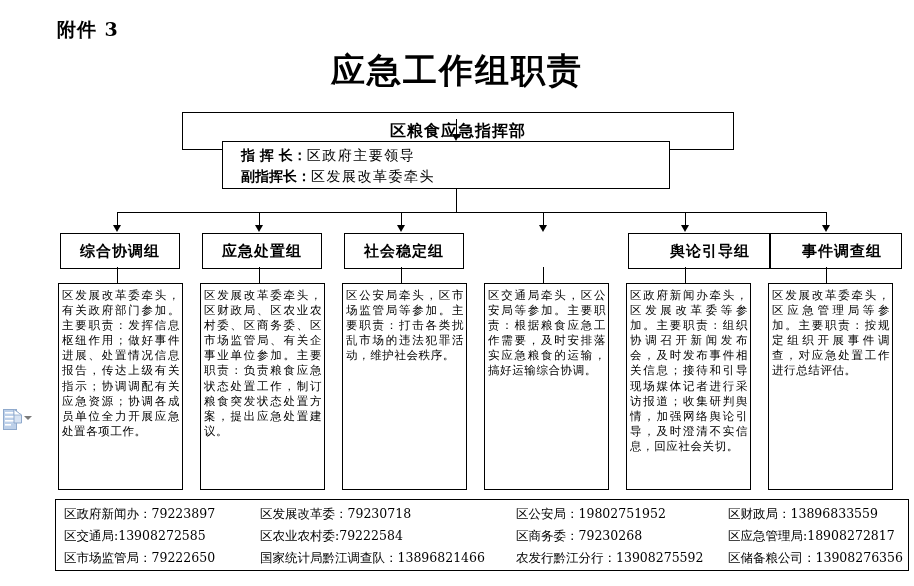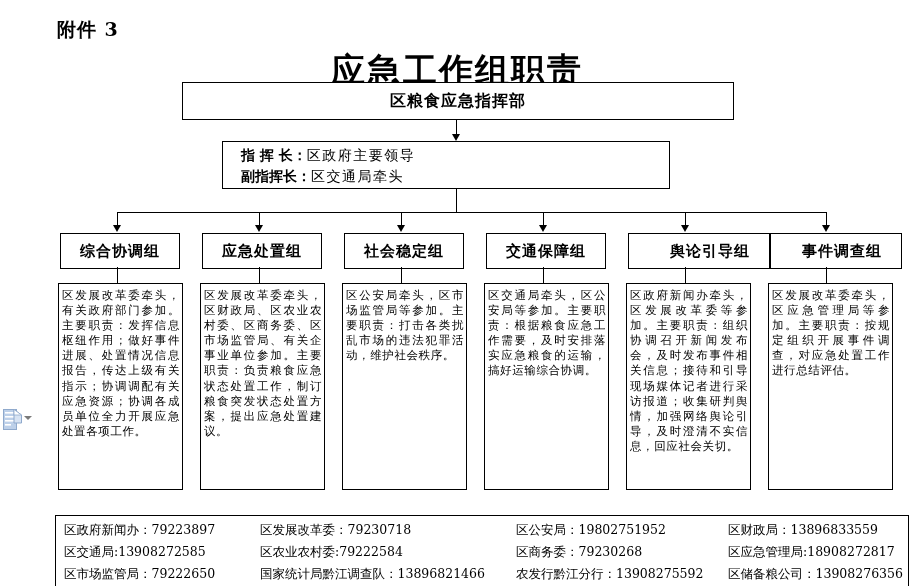--- a/index.html
+++ b/index.html
@@ -45,21 +45,21 @@
   #title{
     left:0;top:48px;width:914px;
     text-align:center;
     font-family:"DejaVu Serif","Liberation Serif",serif;
     font-size:34px;font-weight:700;
     letter-spacing:2px;
   }
 
   
   #hq{
-    left:182px;top:82px;width:552px;height:38px;
+    left:182px;top:112px;width:552px;height:38px;
     display:flex;align-items:center;justify-content:center;
   }
   #hq .txt{
     font-family:"DejaVu Serif","Liberation Serif",serif;
     font-size:16px;font-weight:700;letter-spacing:1px;
   }
 
   
   #leaders{
     left:222px;top:141px;width:448px;height:48px;
@@ -102,21 +102,20 @@
     word-break:break-all;
     display:block;
   }
 
   
   #contacts{
     left:55px;top:499px;width:854px;height:72px;
     border:1px solid #000;
     box-sizing:border-box;
     padding:3px 0 16px 0;
-    margin-top:16px;
   }
   .c-row{
     display:flex;
     height:22px;
     align-items:center;
     font-family:"DejaVu Serif","Liberation Serif",serif;
     font-size:12.5px;
     white-space:nowrap;
   }
   .c-cell{box-sizing:border-box;padding-left:8px;}
@@ -152,21 +151,21 @@
   </div>
 
   <div class="vline" style="left:456px;top:119px;height:17px;"></div>
   <div class="arrow" style="left:452px;top:134px;"></div>
 
   <div class="box" id="leaders">
     <div class="leader-row">
       <span class="role">指 挥 长：</span><span class="who">区政府主要领导</span>
     </div>
     <div class="leader-row">
-      <span class="role">副指挥长：</span><span class="who">区交通局牵头</span>
+      <span class="role">副指挥长：</span><span class="who">区发展改革委牵头</span>
     </div>
   </div>
 
   <div class="vline" style="left:456px;top:189px;height:23px;"></div>
 
   <div class="hline" style="left:117px;top:212px;width:709px;"></div>
 
   <div class="vline" style="left:117px;top:212px;height:14px;"></div>
   <div class="arrow" style="left:113px;top:225px;"></div>
   <div class="vline" style="left:259px;top:212px;height:14px;"></div>
@@ -182,23 +181,20 @@
 
   <div class="group-head abs" style="left:60px;text-align:center;">
     <span class="gh-txt">综合协调组</span>
   </div>
   <div class="group-head abs" style="left:202px;">
     <span class="gh-txt">应急处置组</span>
   </div>
   <div class="group-head abs" style="left:344px;">
     <span class="gh-txt">社会稳定组</span>
   </div>
-  <div class="group-head abs" style="left:486px;">
-    <span class="gh-txt">交通保障组</span>
-  </div>
   <div class="group-head abs" style="left:628px;padding-left:22px;">
     <span class="gh-txt">舆论引导组</span>
   </div>
   <div class="group-head abs" style="left:770px;padding-left:12px;">
     <span class="gh-txt">事件调查组</span>
   </div>
 
   <div class="vline" style="left:117px;top:267px;height:17px;"></div>
   <div class="vline" style="left:259px;top:267px;height:17px;"></div>
   <div class="vline" style="left:401px;top:267px;height:17px;"></div>

